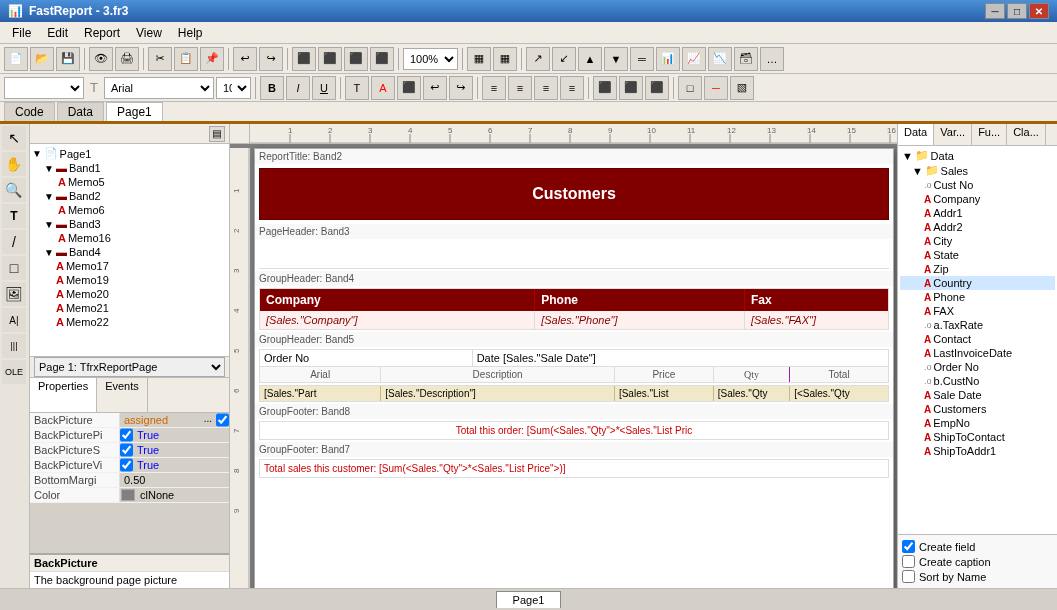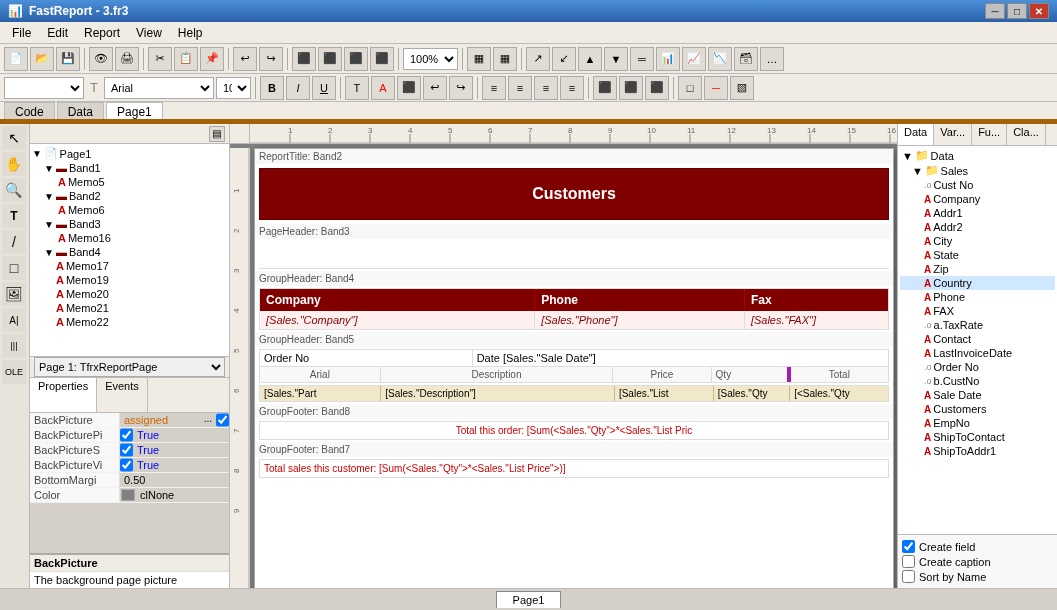--- a/index.html
+++ b/index.html
@@ -80,22 +80,23 @@
     }
     .font-size-select {
       height: 22px; font-size: 11px; border: 1px solid #aaa; background: white; padding: 0 2px; width: 35px;
     }
     
     
     #tabs {
       background: #f0ece4;
       height: 22px;
       display: flex;
+      align-items: flex-end;
       padding: 0 4px;
-      border-bottom: 5px solid #a16207;
+      border-bottom: 3px solid #a16207;
     }
     .tab {
       padding: 2px 10px;
       border: 1px solid #bbb;
       border-bottom: none;
       background: #d8d4cc;
       cursor: pointer;
       font-size: 12px;
       margin-right: 2px;
     }
@@ -612,21 +613,21 @@
         <div class="band-report-title">GroupHeader: Band5</div>
         <div style="margin:2px 4px; border:1px solid #ddd;">
           <div style="display:flex; font-size:11px; background:white; border-bottom:1px solid #ddd;">
             <div style="flex:1; padding:2px 4px; border-right:1px solid #ddd;">Order No</div>
             <div style="flex:2; padding:2px 4px;">Date [Sales."Sale Date"]</div>
           </div>
           <div style="display:flex; font-size:10px; background:#f8f8f8; color:#555;">
             <div style="flex:1; padding:2px 4px; border-right:1px solid #ddd; text-align:center;">Arial</div>
             <div style="flex:2; padding:2px 4px; border-right:1px solid #ddd; text-align:center;">Description</div>
             <div style="flex:0.8; padding:2px 4px; border-right:1px solid #ddd; text-align:center;">Price</div>
-            <div style="flex:0.6; padding:2px 4px; border-right:4px solid #a21caf; text-align:left;">Qty</div>
+            <div style="flex:0.6; padding:2px 4px; border-right:1px solid #a21caf; text-align:center;font-family:Liberation Serif, serif;">Qty</div>
             <div style="flex:0.8; padding:2px 4px; text-align:center;">Total</div>
           </div>
         </div>
 
         <div style="margin:2px 4px; border:1px solid #ddd;">
           <div style="display:flex; background:#f0e8c8; font-size:10px;">
             <div style="flex:1; padding:2px 4px; border-right:1px solid #c8b888;">[Sales."Part</div>
             <div style="flex:2; padding:2px 4px; border-right:1px solid #c8b888;">[Sales."Description"]</div>
             <div style="flex:0.8; padding:2px 4px; border-right:1px solid #c8b888;">[Sales."List</div>
             <div style="flex:0.6; padding:2px 4px; border-right:1px solid #c8b888;">[Sales."Qty</div>

